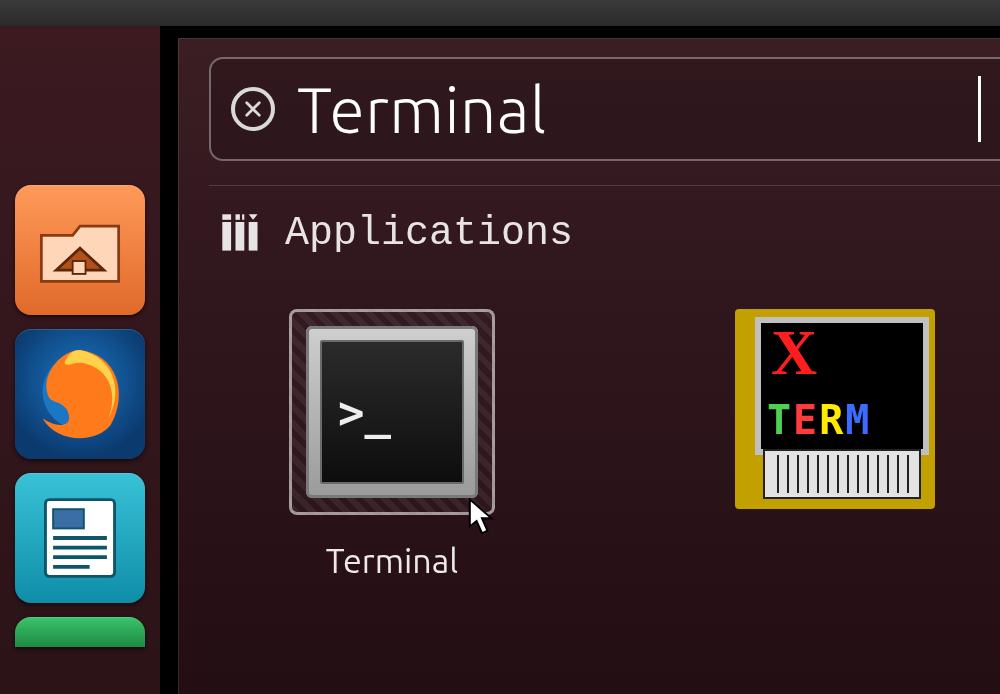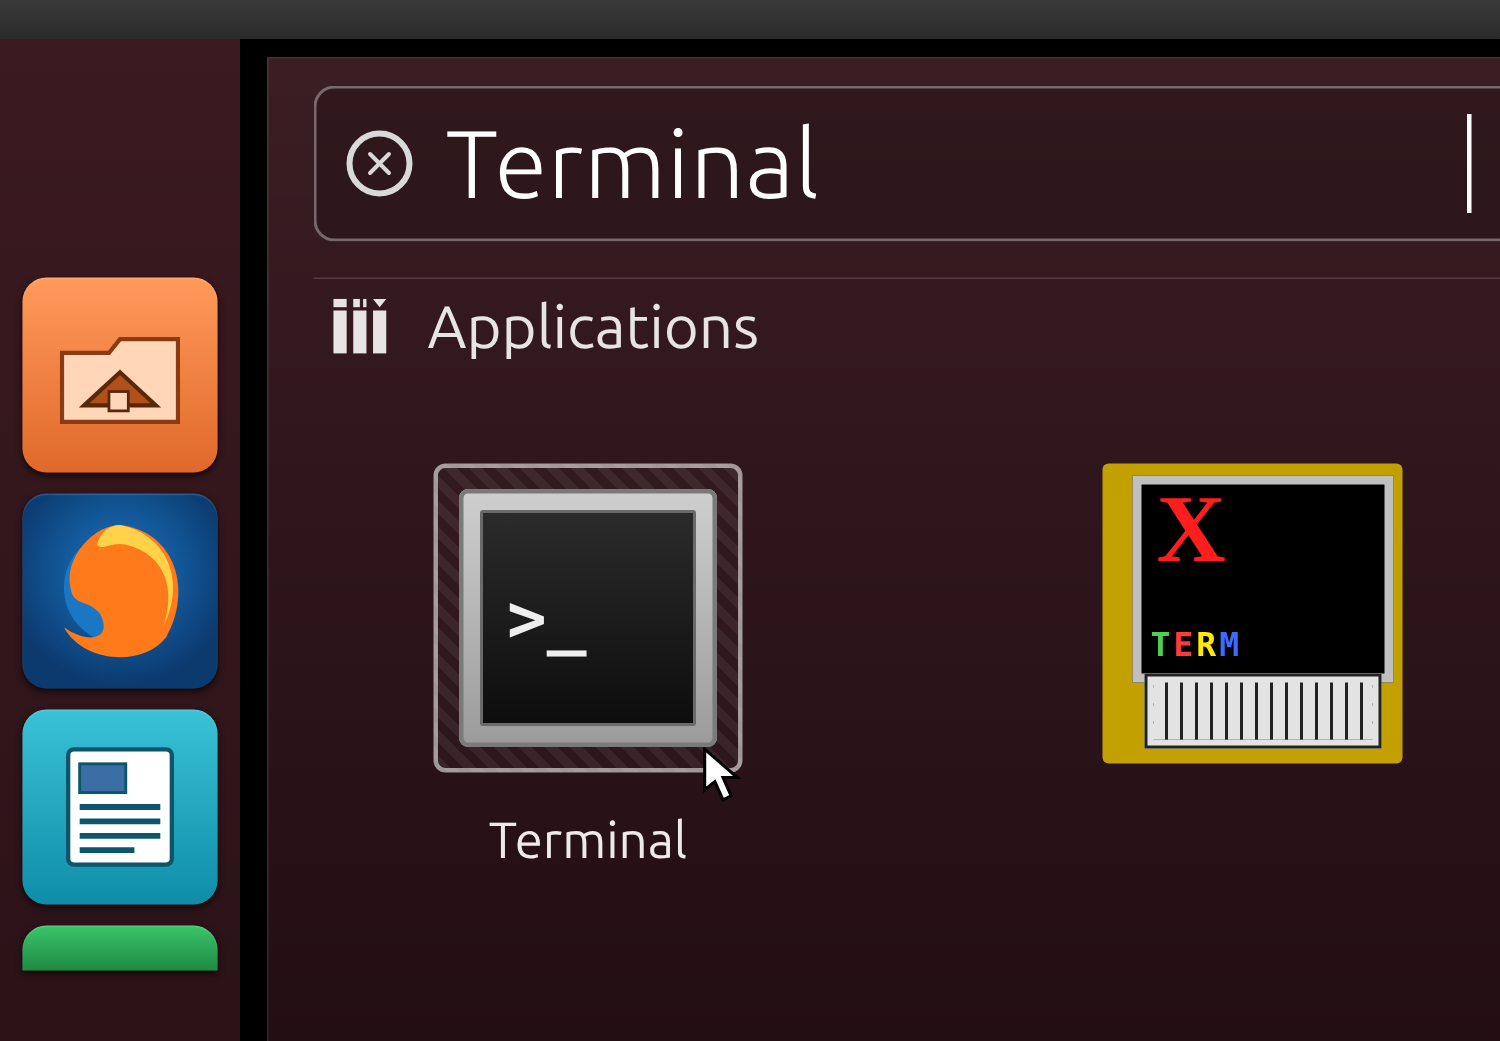--- a/index.html
+++ b/index.html
@@ -16,35 +16,35 @@
   .item.partial{height:30px;border-radius:16px 16px 0 0;background:linear-gradient(#3ac46a,#1e8a44);}
 
   
   .dash{position:absolute;left:178px;top:38px;width:822px;height:656px;background:linear-gradient(180deg,#3a1e24 0%,#2d151b 50%,#230e14 100%);border-top:1px solid rgba(255,255,255,.15);border-left:1px solid rgba(255,255,255,.1);}
   .search{position:absolute;left:30px;right:0;top:18px;height:100px;border:2px solid rgba(255,255,255,.35);border-right:none;border-radius:14px 0 0 14px;display:flex;align-items:center;padding:0 20px;background:rgba(0,0,0,.15);}
   .clear-btn{width:36px;height:36px;border-radius:50%;border:4px solid #d9d9d9;display:flex;align-items:center;justify-content:center;color:#d9d9d9;font-weight:bold;margin-right:22px;cursor:pointer;}
   .clear-btn svg{width:18px;height:18px;}
   .search-text{color:#fff;font-size:64px;font-weight:300;letter-spacing:.5px;flex:1;white-space:nowrap;outline:none;border:none;background:transparent;}
   .cursor-line{display:inline-block;width:3px;height:66px;background:#fff;vertical-align:middle;margin-left:2px;}
   .divider{position:absolute;left:30px;right:0;top:146px;height:1px;background:rgba(255,255,255,.15);}
-  .section-header{position:absolute;left:40px;top:156px;display:flex;align-items:center;gap:22px;color:#e8e3e4;font-size:40px;}
+  .section-header{position:absolute;left:40px;top:172px;display:flex;align-items:flex-start;gap:22px;color:#e8e3e4;font-size:40px;font-family:Liberation Mono, monospace;}
   .results{position:absolute;left:110px;top:270px;display:flex;gap:240px;}
   .result{display:flex;flex-direction:column;align-items:center;gap:26px;cursor:pointer;}
   .result .tile{width:200px;height:200px;border-radius:8px;position:relative;}
   .tile.selected{background:repeating-linear-gradient(45deg,rgba(255,255,255,.08) 0 6px,rgba(255,255,255,.02) 6px 12px);border:3px solid rgba(255,255,255,.55);}
   .tile .inner{position:absolute;inset:14px;border-radius:6px;}
   .term-frame{background:linear-gradient(#cfcfcf,#9a9a9a);box-shadow:inset 0 0 0 3px #7a7a7a;}
   .term-screen{position:absolute;inset:14px;background:linear-gradient(#2b2b2b,#0d0d0d);border:2px solid #6a6a6a;border-radius:2px;display:flex;align-items:center;padding-left:16px;}
   .term-prompt{color:#eee;font-family:monospace;font-size:44px;font-weight:bold;}
   .result .label{color:#eeeaea;font-size:34px;}
   
   .ux-tile{background:#c2a000;border:none;position:relative;overflow:hidden;width:200px;height:200px;border-radius:4px;}
   .ux-monitor{position:absolute;left:20px;top:8px;right:6px;height:126px;background:#000;border:6px solid #c0c0c0;}
   .ux-x{position:absolute;left:10px;top:4px;color:#ff1e1e;font-family:serif;font-weight:bold;font-size:64px;line-height:.8;}
-  .ux-term{position:absolute;left:6px;bottom:6px;font-family:monospace;font-weight:bold;font-size:22px;letter-spacing:2px;}
+  .ux-term{position:absolute;left:6px;bottom:6px;font-family:monospace;font-weight:bold;font-size:40px;letter-spacing:2px;}
   .ux-term span:nth-child(1){color:#50d050;}
   .ux-term span:nth-child(2){color:#ff3b3b;}
   .ux-term span:nth-child(3){color:#ffea00;}
   .ux-term span:nth-child(4){color:#3b6bff;}
   .ux-keys{position:absolute;left:28px;right:14px;bottom:10px;height:46px;background:#e3e3e3;border:2px solid #222;}
   .ux-keys::before{content:"";position:absolute;inset:4px;background:repeating-linear-gradient(90deg,#e3e3e3 0 8px,#222 8px 10px),repeating-linear-gradient(0deg,transparent 0 10px,#222 10px 12px);}
 
   .mouse-cursor{position:absolute;left:295px;top:270px;pointer-events:none;}
 
 </style>

